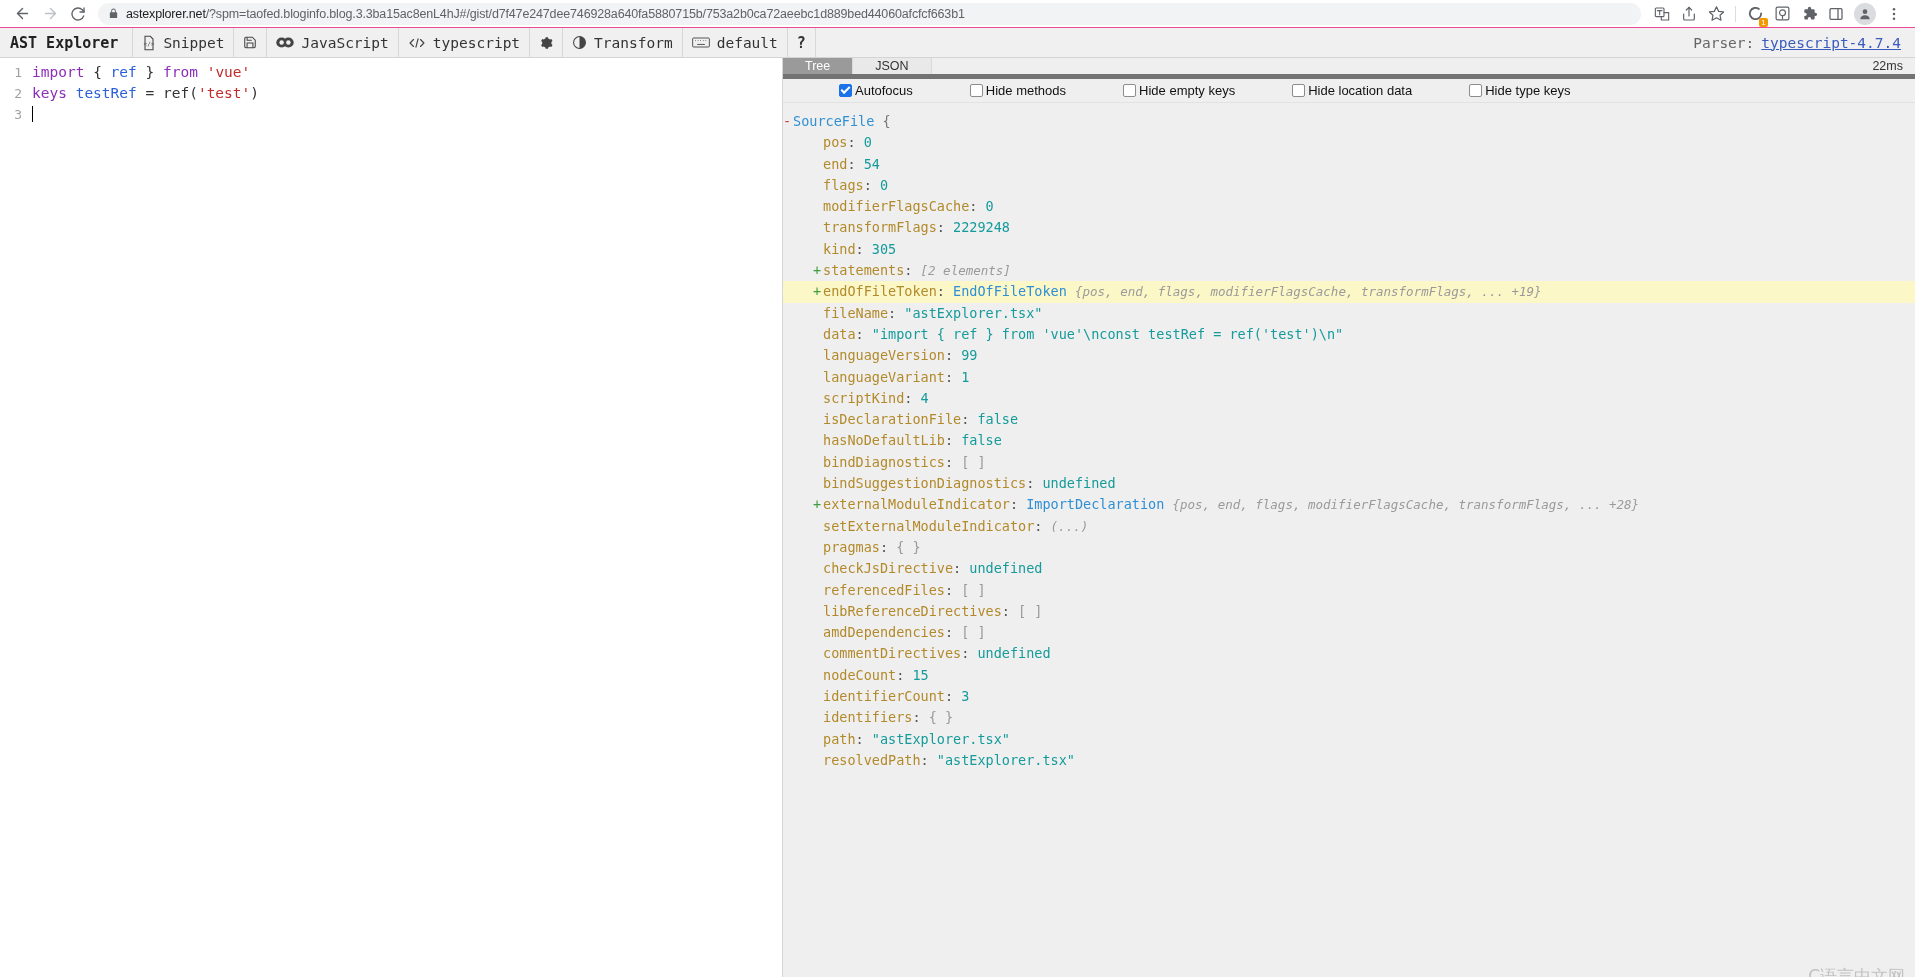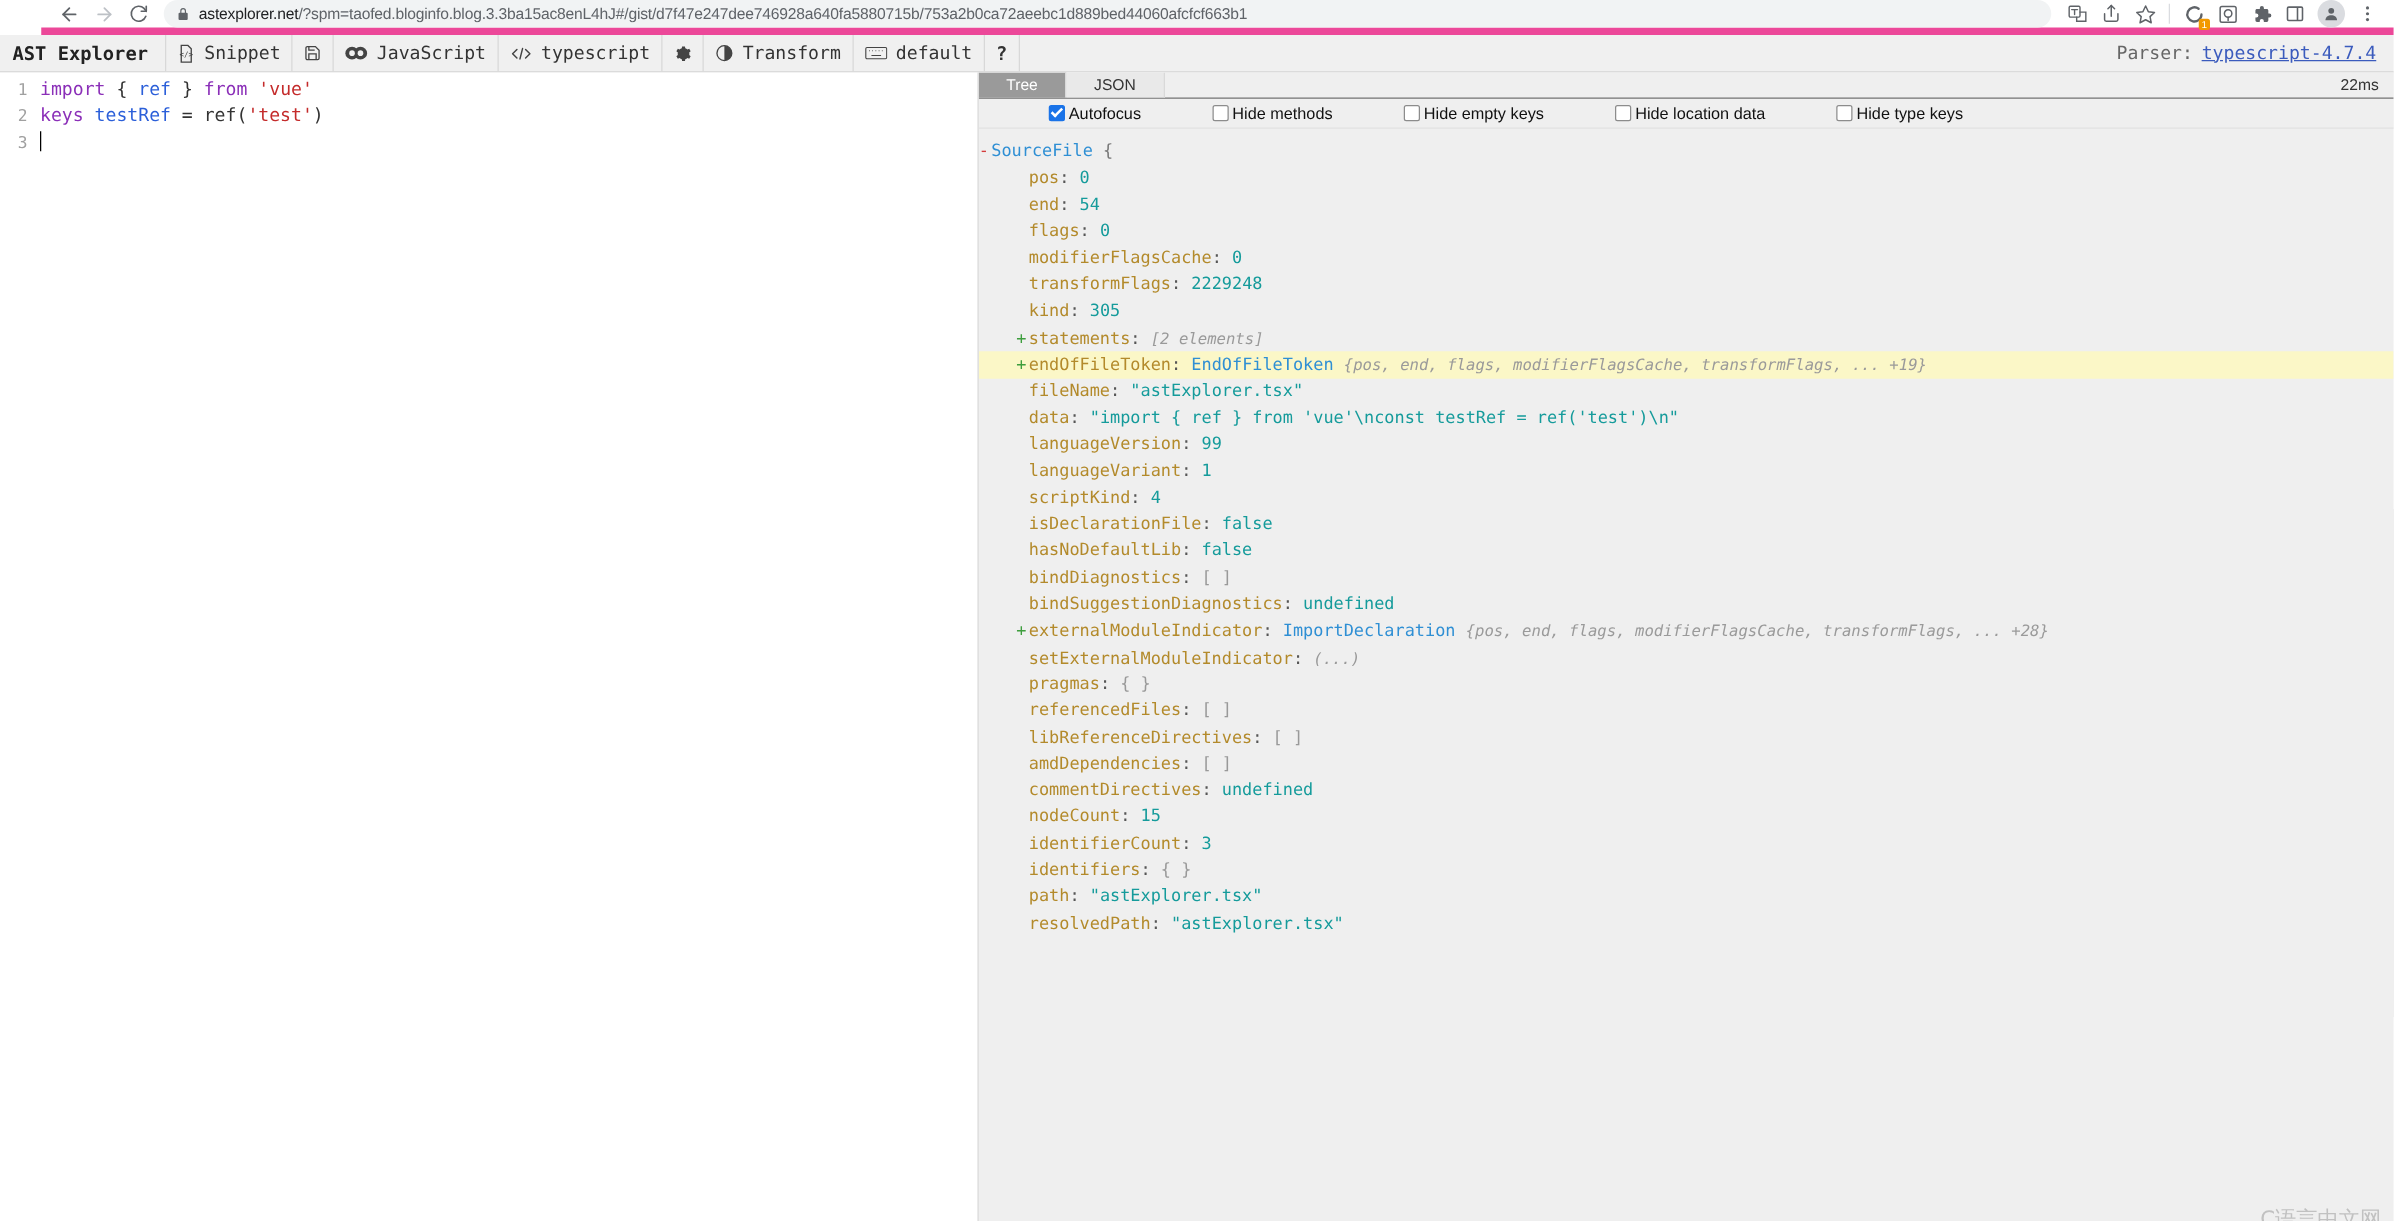--- a/index.html
+++ b/index.html
@@ -12,22 +12,21 @@
   }
 
   
   .browser-bar {
     height: 28px;
     background: #ffffff;
     display: flex;
     align-items: center;
     padding: 0 8px;
     gap: 0;
-    border-bottom: 6px solid #ec4899;
-    margin-left: 33px;
+    border-bottom: 1px solid #ec4899;
   }
   .nav-btn {
     width: 28px; height: 24px;
     display: flex; align-items: center; justify-content: center;
     color: #5f6368;
     flex: 0 0 auto;
   }
   .nav-btn svg { display: block; }
   .nav-btn.disabled { color: #bdc1c6; }
 
@@ -174,21 +173,21 @@
     display: flex;
     flex-direction: column;
     min-width: 0;
     overflow: hidden;
   }
   .tab-row {
     height: 21px;
     background: #efefef;
     display: flex;
     align-items: stretch;
-    border-bottom: 1px solid #737373;
+    border-bottom: 5px solid #737373;
     position: relative;
   }
   .tab {
     padding: 0 22px;
     display: flex; align-items: center; justify-content: center;
     font-size: 12.5px;
     color: #333;
     background: #e9e9e9;
     border-right: 1px solid #d9d9d9;
   }
@@ -520,20 +519,21 @@
           <div class="tree-row"><span class="indent"></span><span class="toggle blank">&nbsp;</span><span class="key">languageVersion</span><span class="colon">: </span><span class="val-num">99</span></div>
           <div class="tree-row"><span class="indent"></span><span class="toggle blank">&nbsp;</span><span class="key">languageVariant</span><span class="colon">: </span><span class="val-num">1</span></div>
           <div class="tree-row"><span class="indent"></span><span class="toggle blank">&nbsp;</span><span class="key">scriptKind</span><span class="colon">: </span><span class="val-num">4</span></div>
           <div class="tree-row"><span class="indent"></span><span class="toggle blank">&nbsp;</span><span class="key">isDeclarationFile</span><span class="colon">: </span><span class="val-bool">false</span></div>
           <div class="tree-row"><span class="indent"></span><span class="toggle blank">&nbsp;</span><span class="key">hasNoDefaultLib</span><span class="colon">: </span><span class="val-bool">false</span></div>
           <div class="tree-row"><span class="indent"></span><span class="toggle blank">&nbsp;</span><span class="key">bindDiagnostics</span><span class="colon">: </span><span class="val-empty">[ ]</span></div>
           <div class="tree-row"><span class="indent"></span><span class="toggle blank">&nbsp;</span><span class="key">bindSuggestionDiagnostics</span><span class="colon">: </span><span class="val-bool">undefined</span></div>
           <div class="tree-row"><span class="indent"></span><span class="toggle plus">+</span><span class="key">externalModuleIndicator</span><span class="colon">: </span><span class="node-type">ImportDeclaration </span><span class="preview">{pos, end, flags, modifierFlagsCache, transformFlags, ... +28}</span></div>
           <div class="tree-row"><span class="indent"></span><span class="toggle blank">&nbsp;</span><span class="key">setExternalModuleIndicator</span><span class="colon">: </span><span class="preview">(...)</span></div>
           <div class="tree-row"><span class="indent"></span><span class="toggle blank">&nbsp;</span><span class="key">pragmas</span><span class="colon">: </span><span class="val-empty">{ }</span></div>
+          <div class="tree-row"><span class="indent"></span><span class="toggle blank">&nbsp;</span><span class="key">checkJsDirective</span><span class="colon">: </span><span class="val-bool">undefined</span></div>
           <div class="tree-row"><span class="indent"></span><span class="toggle blank">&nbsp;</span><span class="key">referencedFiles</span><span class="colon">: </span><span class="val-empty">[ ]</span></div>
           <div class="tree-row"><span class="indent"></span><span class="toggle blank">&nbsp;</span><span class="key">libReferenceDirectives</span><span class="colon">: </span><span class="val-empty">[ ]</span></div>
           <div class="tree-row"><span class="indent"></span><span class="toggle blank">&nbsp;</span><span class="key">amdDependencies</span><span class="colon">: </span><span class="val-empty">[ ]</span></div>
           <div class="tree-row"><span class="indent"></span><span class="toggle blank">&nbsp;</span><span class="key">commentDirectives</span><span class="colon">: </span><span class="val-bool">undefined</span></div>
           <div class="tree-row"><span class="indent"></span><span class="toggle blank">&nbsp;</span><span class="key">nodeCount</span><span class="colon">: </span><span class="val-num">15</span></div>
           <div class="tree-row"><span class="indent"></span><span class="toggle blank">&nbsp;</span><span class="key">identifierCount</span><span class="colon">: </span><span class="val-num">3</span></div>
           <div class="tree-row"><span class="indent"></span><span class="toggle blank">&nbsp;</span><span class="key">identifiers</span><span class="colon">: </span><span class="val-empty">{ }</span></div>
           <div class="tree-row"><span class="indent"></span><span class="toggle blank">&nbsp;</span><span class="key">path</span><span class="colon">: </span><span class="val-str">"astExplorer.tsx"</span></div>
           <div class="tree-row"><span class="indent"></span><span class="toggle blank">&nbsp;</span><span class="key">resolvedPath</span><span class="colon">: </span><span class="val-str">"astExplorer.tsx"</span></div>
         </div>

